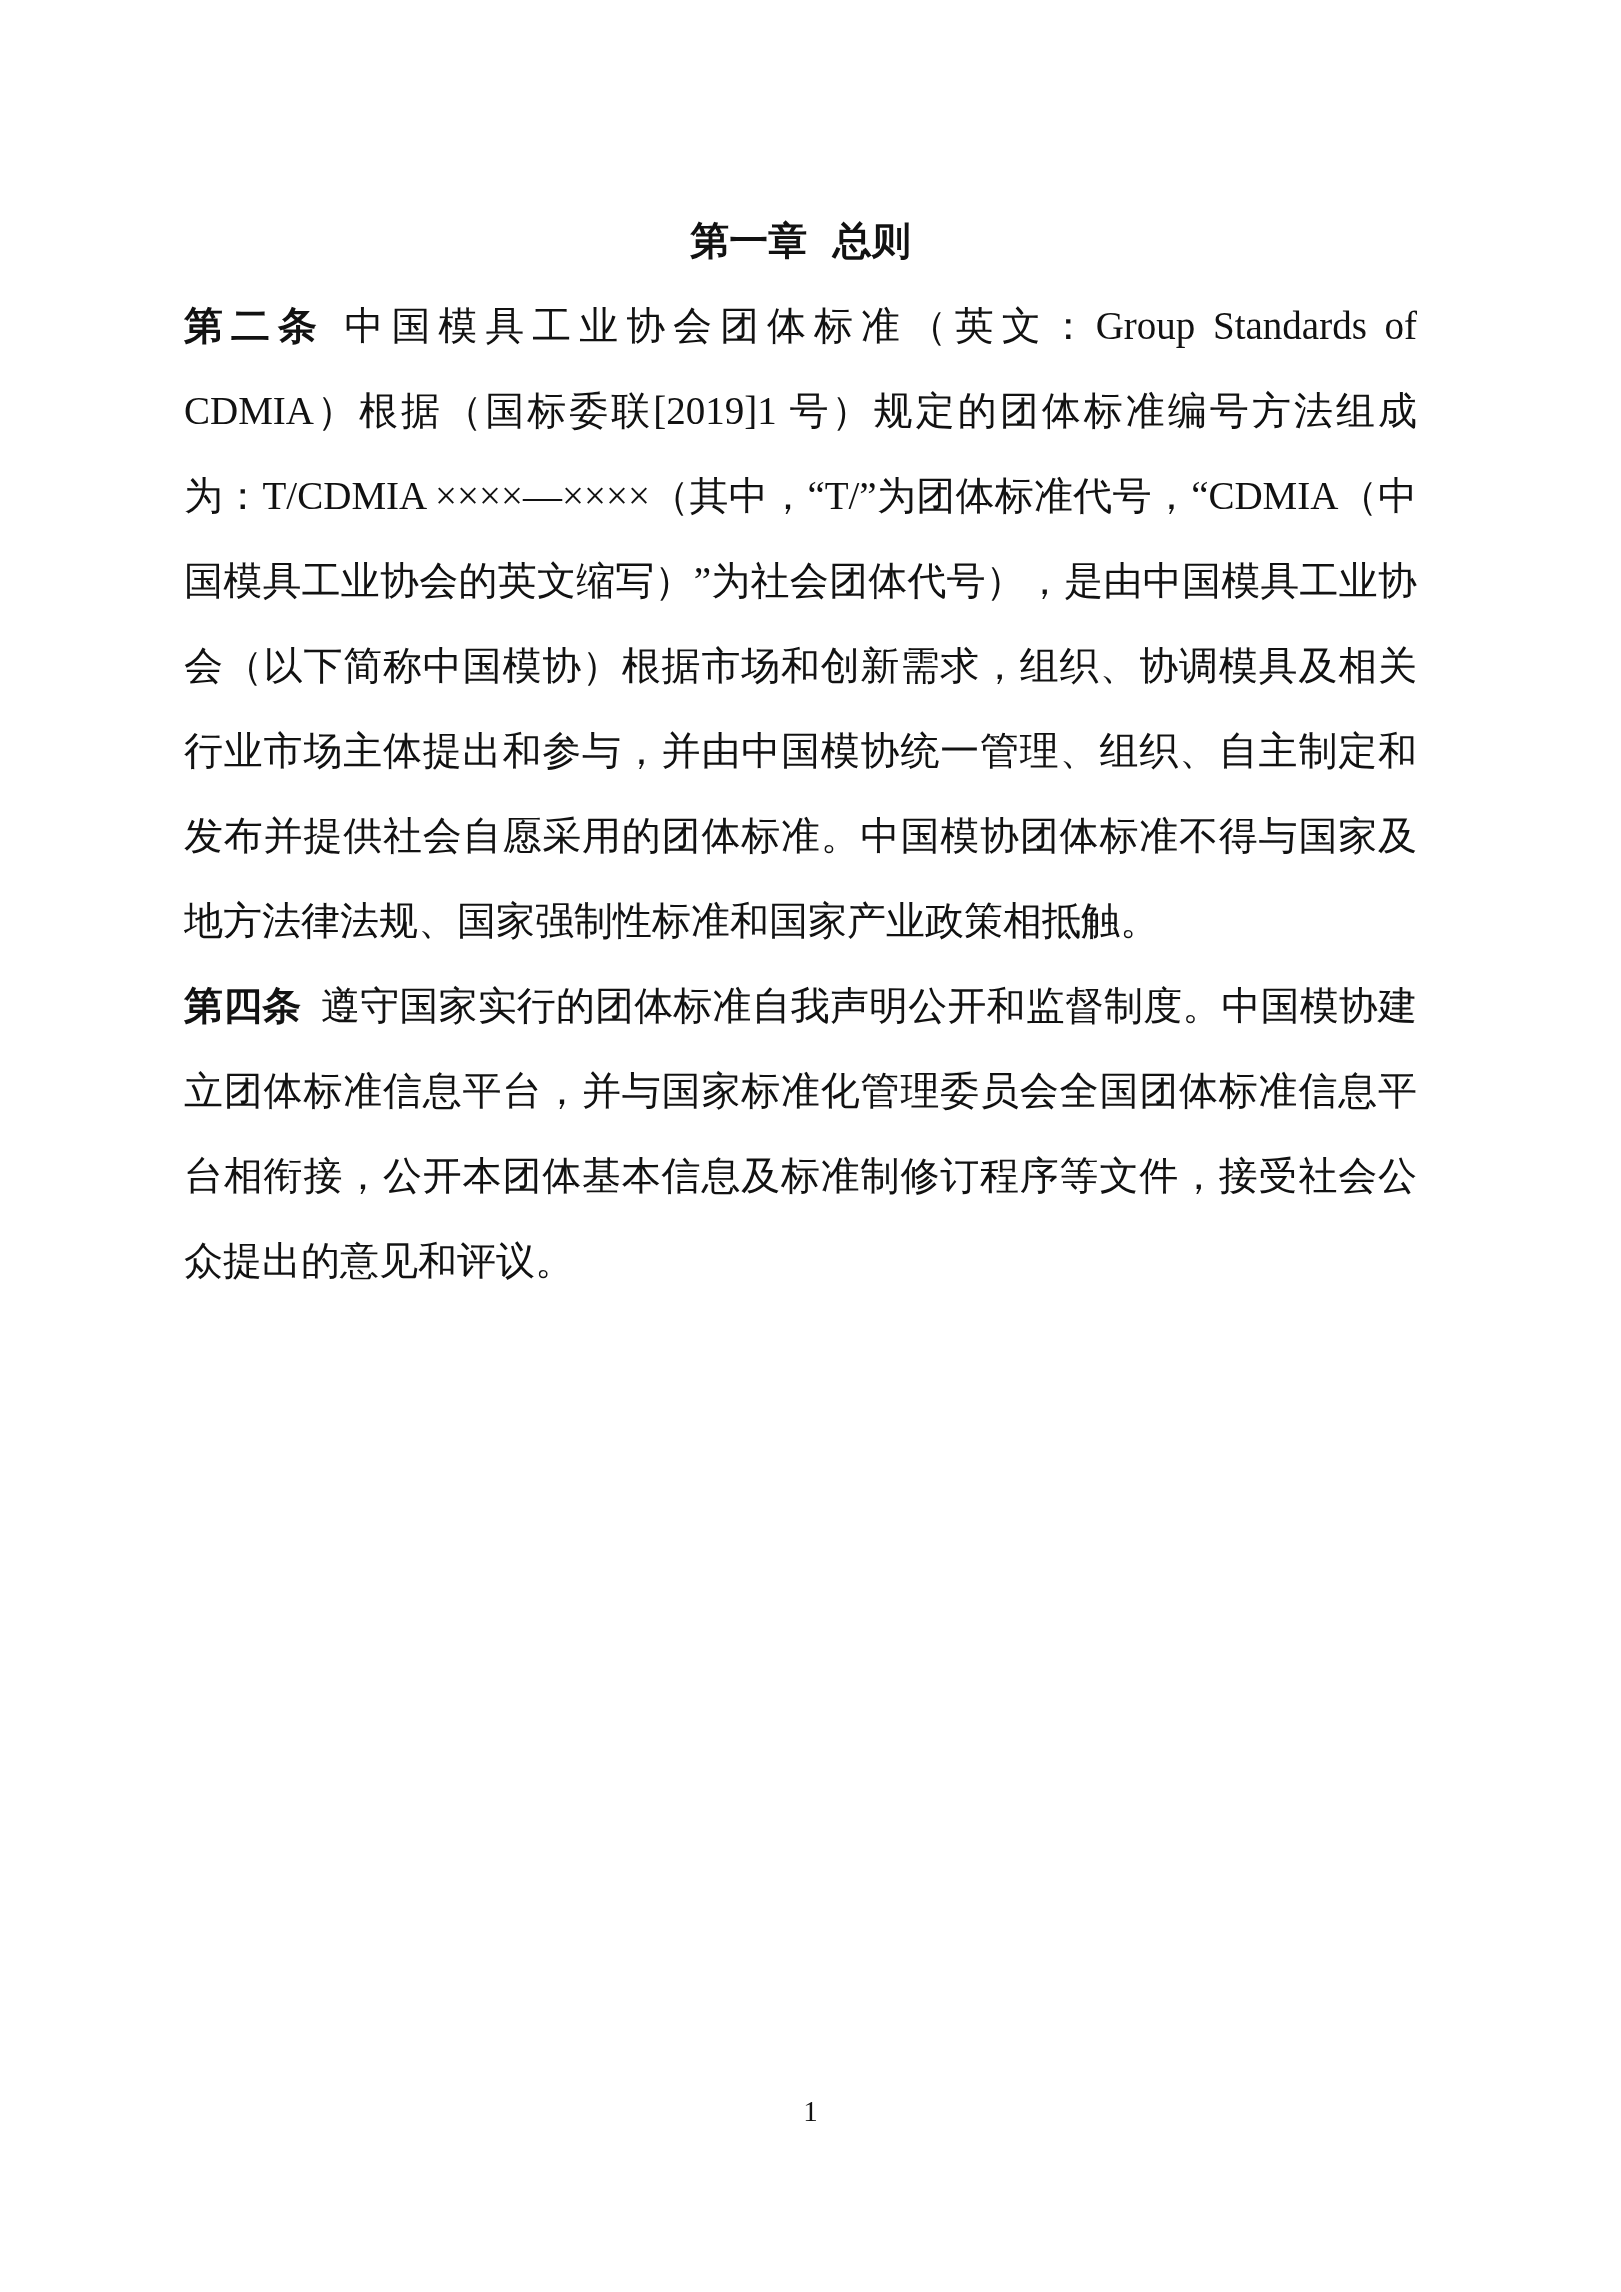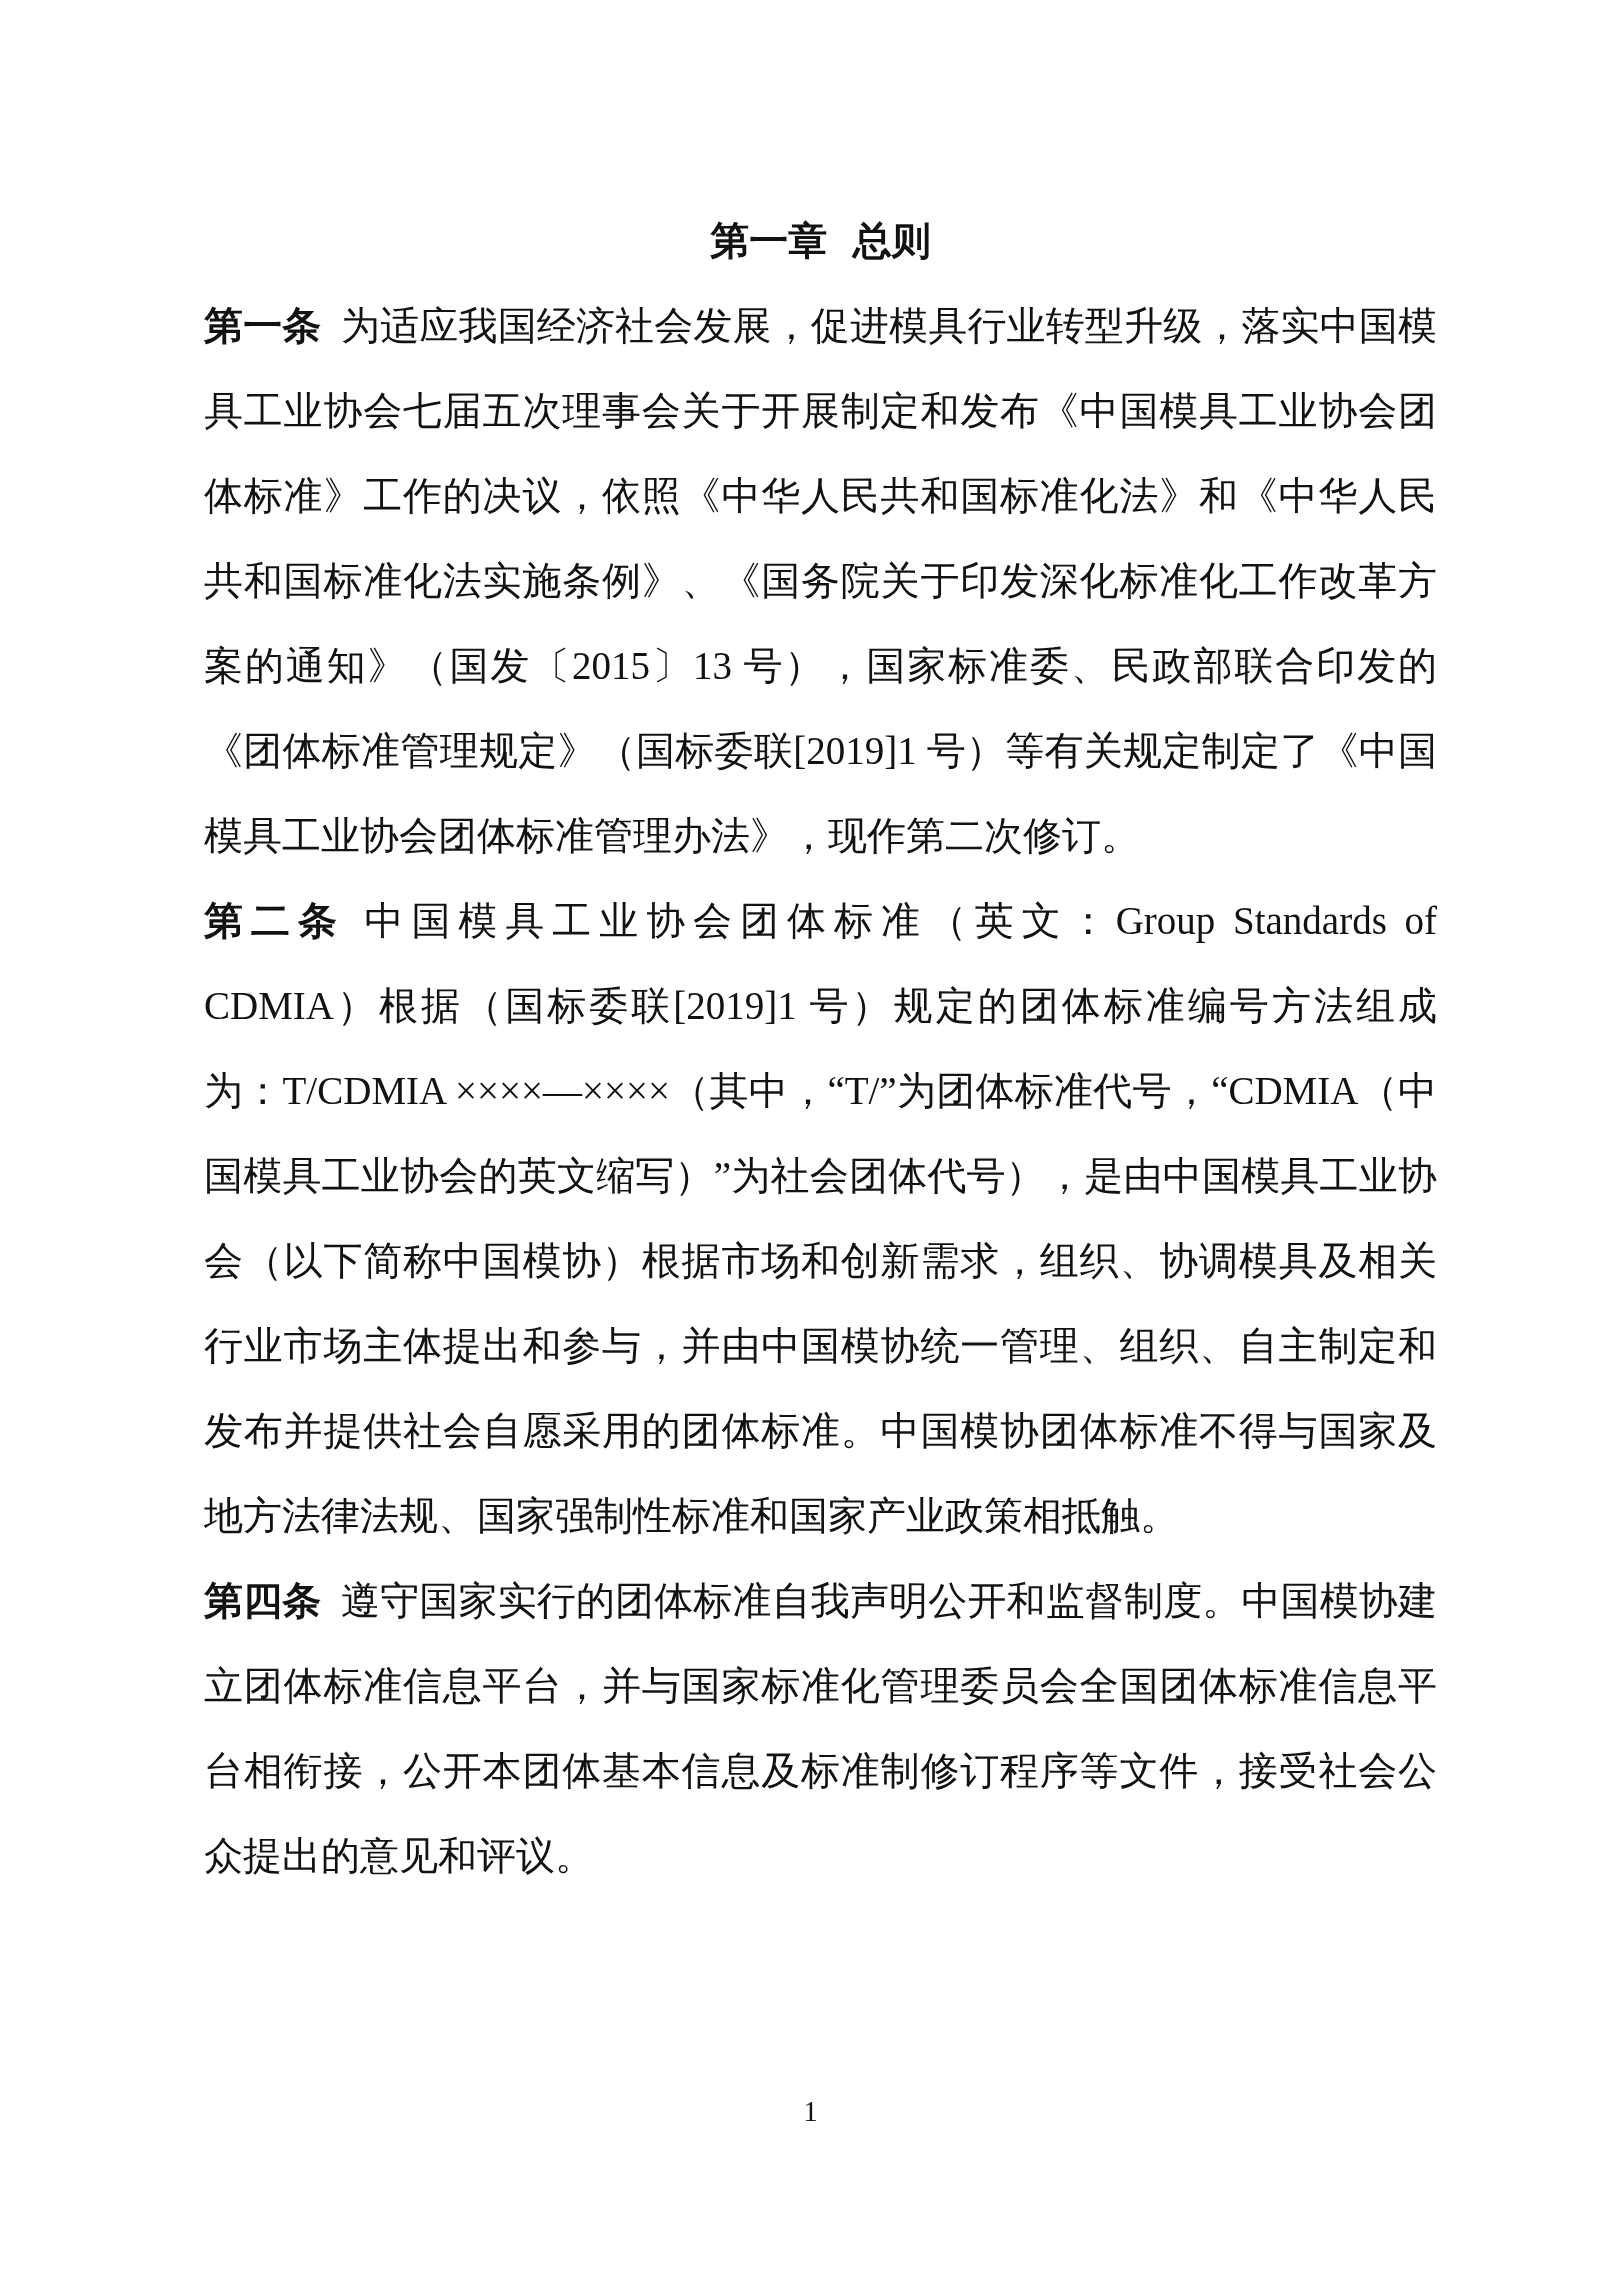--- a/index.html
+++ b/index.html
@@ -11,21 +11,21 @@
     position: relative;
     width: 1621px;
     height: 2293px;
     background: #ffffff;
     overflow: hidden;
     font-family: "Liberation Serif", "DejaVu Serif", serif;
     color: #121212;
   }
   .content {
     position: absolute;
-    left: 204px;
+    left: 184px;
     top: 198px;
     width: 1233px;
     font-size: 39px;
     line-height: 85px;
     text-align: justify;
   }
   .chapter-title {
     margin: 0;
     font-size: 39px;
     font-weight: bold;
@@ -54,21 +54,20 @@
   }
 </style>
 </head>
 <body>
 
 <div class="page">
   <div class="content">
 
     <h1 class="chapter-title">第一章 总则</h1>
 
-    <p class="article"><span class="article-label">第一条</span><span class="article-text">为适应我国经济社会发展，促进模具行业转型升级，落实中国模具工业协会七届五次理事会关于开展制定和发布《中国模具工业协会团体标准》工作的决议，依照《中华人民共和国标准化法》和《中华人民共和国标准化法实施条例》、《国务院关于印发深化标准化工作改革方案的通知》（国发〔2015〕13 号），国家标准委、民政部联合印发的《团体标准管理规定》（国标委联[2019]1 号）等有关规定制定了《中国模具工业协会团体标准管理办法》，现作第二次修订。</span></p>
 
     <p class="article"><span class="article-label">第二条</span><span class="article-text">中国模具工业协会团体标准（英文：Group Standards of CDMIA）根据（国标委联[2019]1 号）规定的团体标准编号方法组成为：T/CDMIA ××××—××××（其中，“T/”为团体标准代号，“CDMIA（中国模具工业协会的英文缩写）”为社会团体代号），是由中国模具工业协会（以下简称中国模协）根据市场和创新需求，组织、协调模具及相关行业市场主体提出和参与，并由中国模协统一管理、组织、自主制定和发布并提供社会自愿采用的团体标准。中国模协团体标准不得与国家及地方法律法规、国家强制性标准和国家产业政策相抵触。</span></p>
 
 
     <p class="article"><span class="article-label">第四条</span><span class="article-text">遵守国家实行的团体标准自我声明公开和监督制度。中国模协建立团体标准信息平台，并与国家标准化管理委员会全国团体标准信息平台相衔接，公开本团体基本信息及标准制修订程序等文件，接受社会公众提出的意见和评议。</span></p>
 
   </div>
 
   <div class="page-number">1</div>
 </div>

